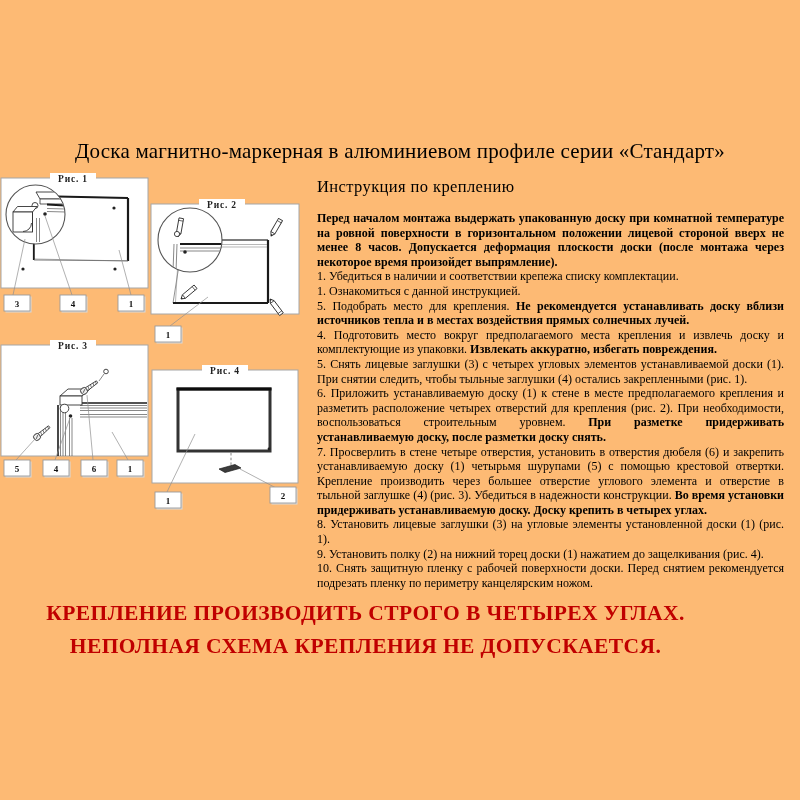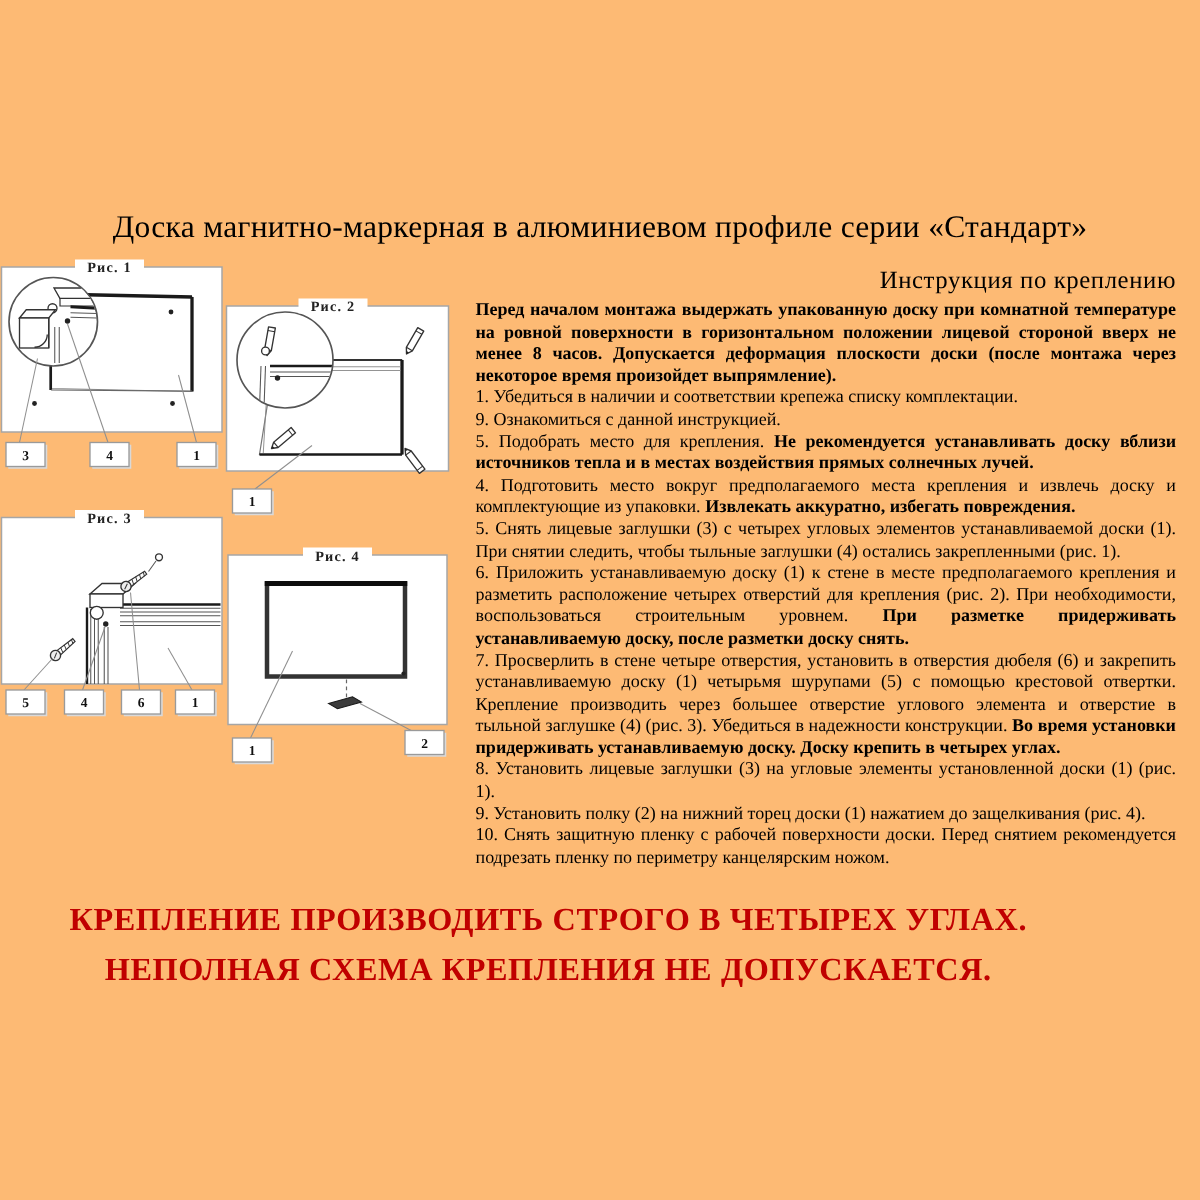--- a/index.html
+++ b/index.html
@@ -5,21 +5,21 @@
   html,body{margin:0;padding:0;background:#ffffff;}
   body{width:800px;height:800px;position:relative;overflow:hidden;
        font-family:"Liberation Serif","DejaVu Serif",serif;color:#000;}
   .page{position:absolute;inset:0;background:#fdba74;}
   svg{overflow:visible;display:block;}
 
   .title{position:absolute;top:139px;left:0;width:800px;text-align:center;
          font-size:21px;letter-spacing:0.2px;white-space:nowrap;}
 
   .col{position:absolute;left:317px;top:177px;width:467px;}
-  .heading{text-align:right;font-size:16.5px;margin:0 0 2px 0;letter-spacing:0.4px;}
+  .heading{text-align:left;font-size:16.5px;margin:0 0 14px 0;letter-spacing:0.4px;}
   p.body{margin:0;font-size:12px;line-height:14.6px;text-align:justify;}
   p.intro{font-weight:bold;}
 
   .warning{position:absolute;top:597px;left:0;width:731px;text-align:center;
            font-weight:bold;font-size:21.5px;line-height:33px;letter-spacing:0.4px;}
 
   .fig{position:absolute;}
   #fig1{left:0;top:172px;}
   #fig2{left:150px;top:200px;}
   #fig3{left:0;top:342px;}
@@ -230,21 +230,21 @@
       <text class="cnum" x="133" y="130.5">2</text>
     </g>
     <rect x="52" y="-3" width="46" height="10" fill="#fff"></rect>
     <text class="figlabel" x="75" y="5.8">Рис. 4</text>
   </svg>
 
   <div class="col">
     <div class="heading">Инструкция по креплению</div>
     <p class="body intro"><span>Перед началом монтажа выдержать упакованную доску при комнатной температуре на ровной поверхности в горизонтальном положении лицевой стороной вверх не менее 8 часов. Допускается деформация плоскости доски (после монтажа через некоторое время произойдет выпрямление).</span></p>
     <p class="body"><span>1. Убедиться в наличии и соответствии крепежа списку комплектации.</span><b></b></p>
-    <p class="body"><span>9. Ознакомиться с данной инструкцией.</span><b></b></p>
+    <p class="body"><span>1. Ознакомиться с данной инструкцией.</span><b></b></p>
     <p class="body"><span>5. Подобрать место для крепления. </span><b>Не рекомендуется устанавливать доску вблизи источников тепла и в местах воздействия прямых солнечных лучей.</b></p>
     <p class="body"><span>4. Подготовить место вокруг предполагаемого места крепления и извлечь доску и комплектующие из упаковки. </span><b>Извлекать аккуратно, избегать повреждения.</b></p>
     <p class="body"><span>5. Снять лицевые заглушки (3) с четырех угловых элементов устанавливаемой доски (1). При снятии следить, чтобы тыльные заглушки (4) остались закрепленными (рис. 1).</span><b></b></p>
     <p class="body"><span>6. Приложить устанавливаемую доску (1) к стене в месте предполагаемого крепления и разметить расположение четырех отверстий для крепления (рис. 2). При необходимости, воспользоваться строительным уровнем. </span><b>При разметке придерживать устанавливаемую доску, после разметки доску снять.</b></p>
     <p class="body"><span>7. Просверлить в стене четыре отверстия, установить в отверстия дюбеля (6) и закрепить устанавливаемую доску (1) четырьмя шурупами (5) с помощью крестовой отвертки. Крепление производить через большее отверстие углового элемента и отверстие в тыльной заглушке (4) (рис. 3). Убедиться в надежности конструкции. </span><b>Во время установки придерживать устанавливаемую доску. Доску крепить в четырех углах.</b></p>
     <p class="body"><span>8. Установить лицевые заглушки (3) на угловые элементы установленной доски (1) (рис. 1).</span><b></b></p>
     <p class="body"><span>9. Установить полку (2) на нижний торец доски (1) нажатием до защелкивания (рис. 4).</span><b></b></p>
     <p class="body"><span>10. Снять защитную пленку с рабочей поверхности доски. Перед снятием рекомендуется подрезать пленку по периметру канцелярским ножом.</span><b></b></p>
   </div>
 

